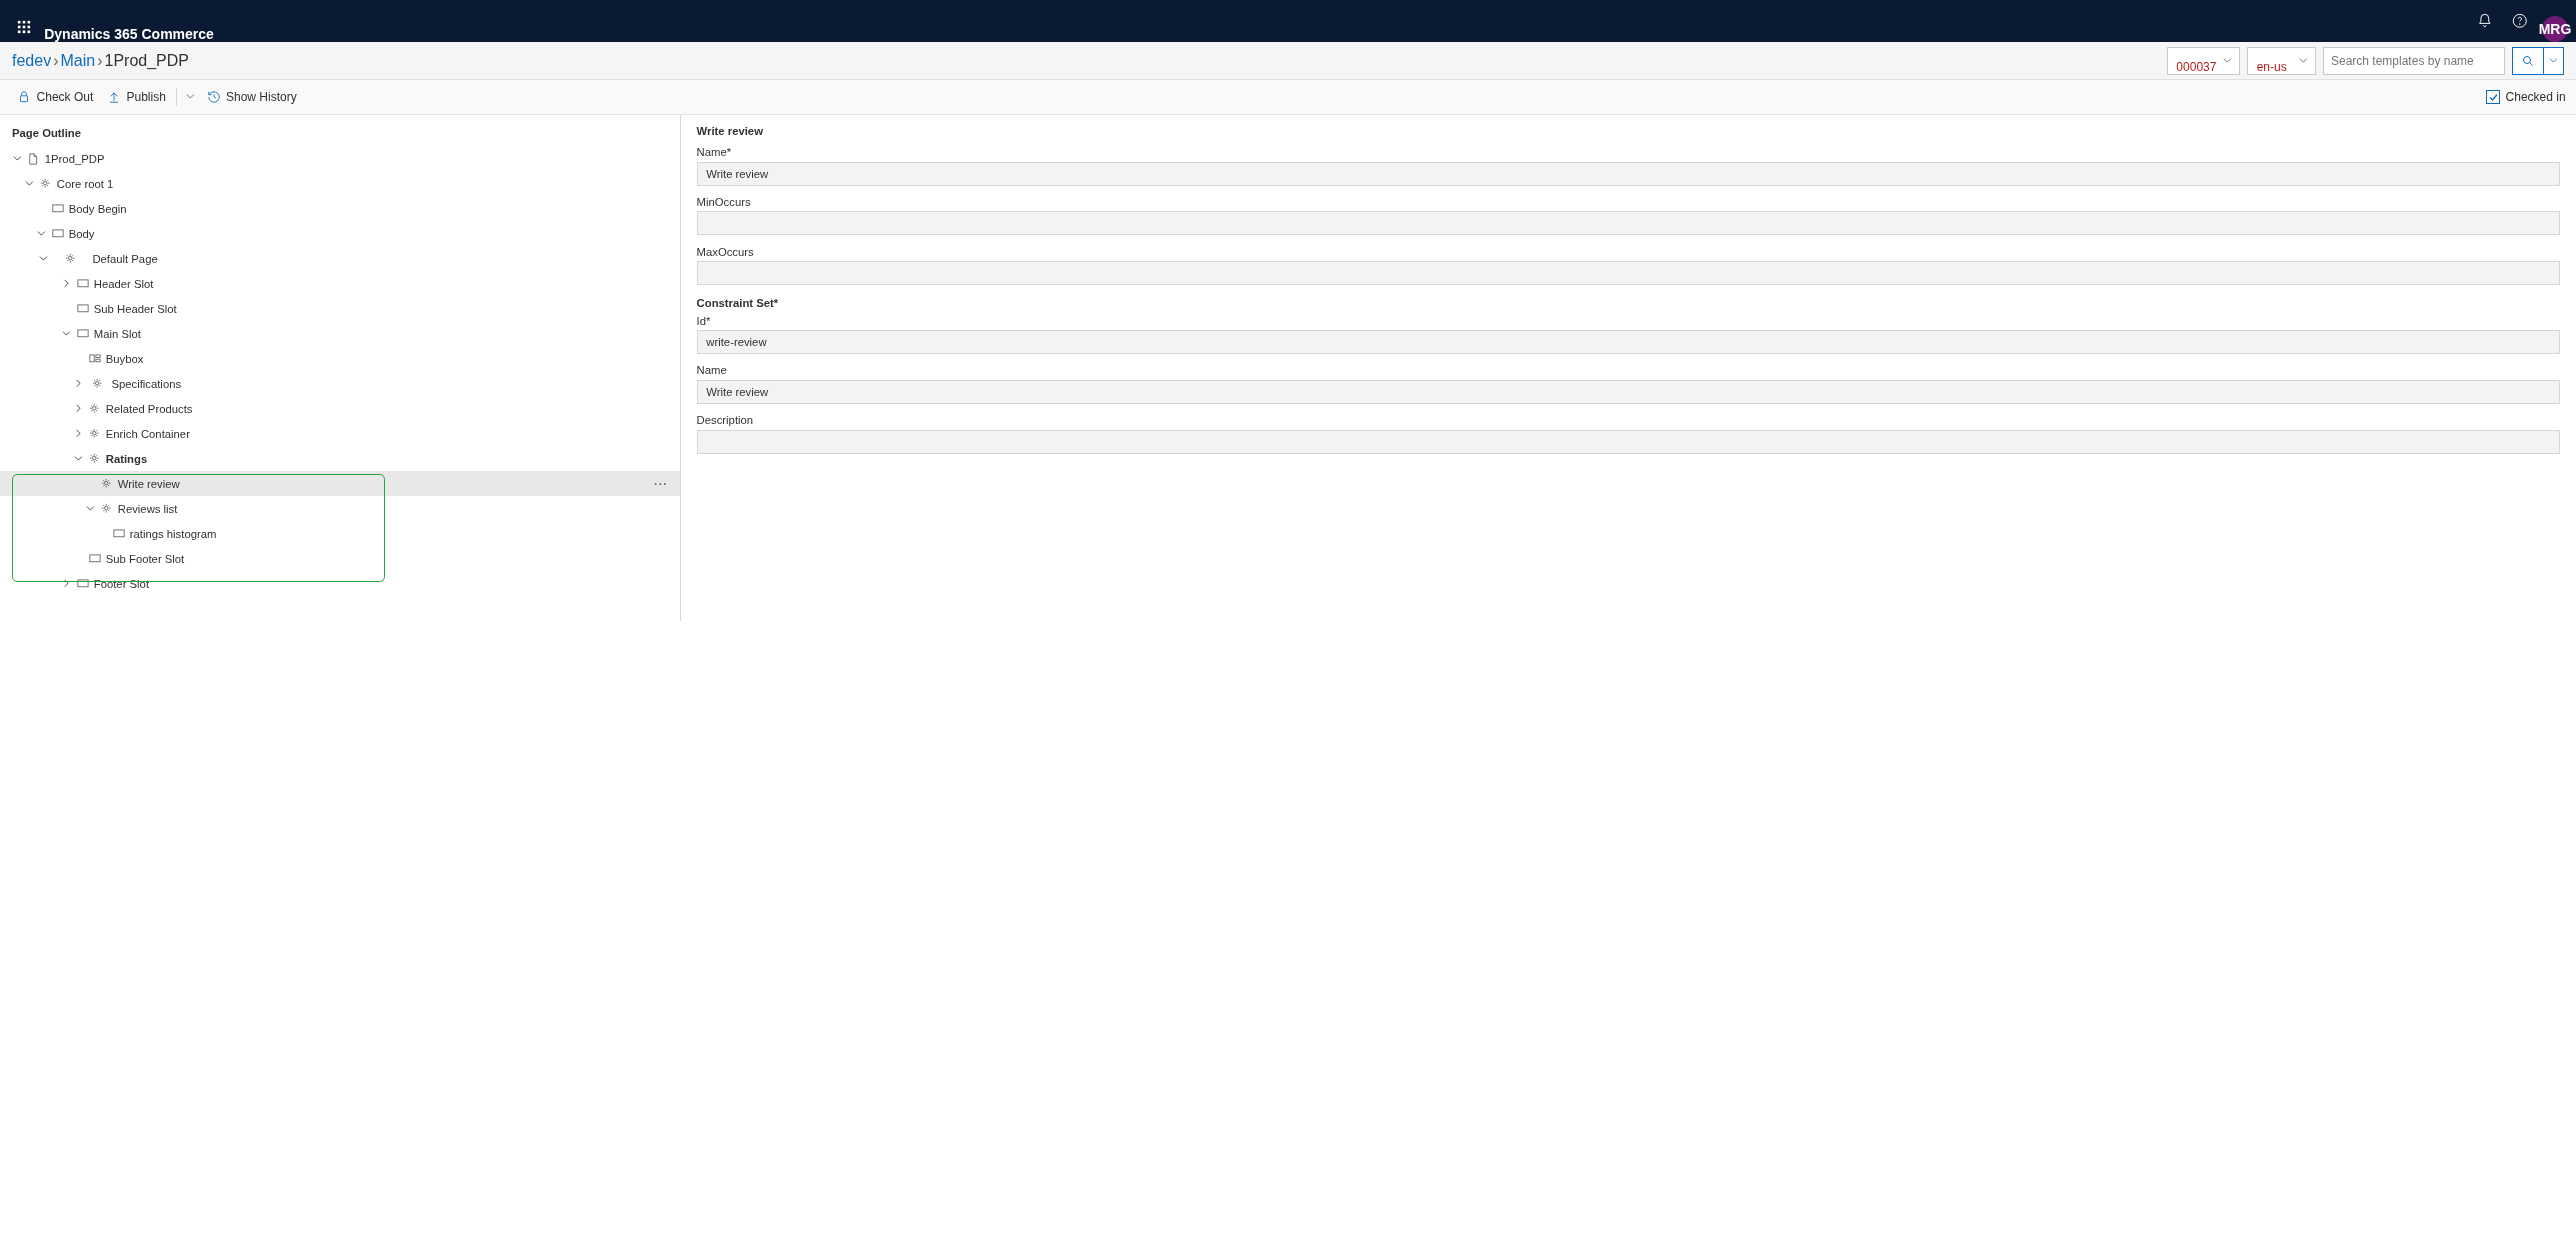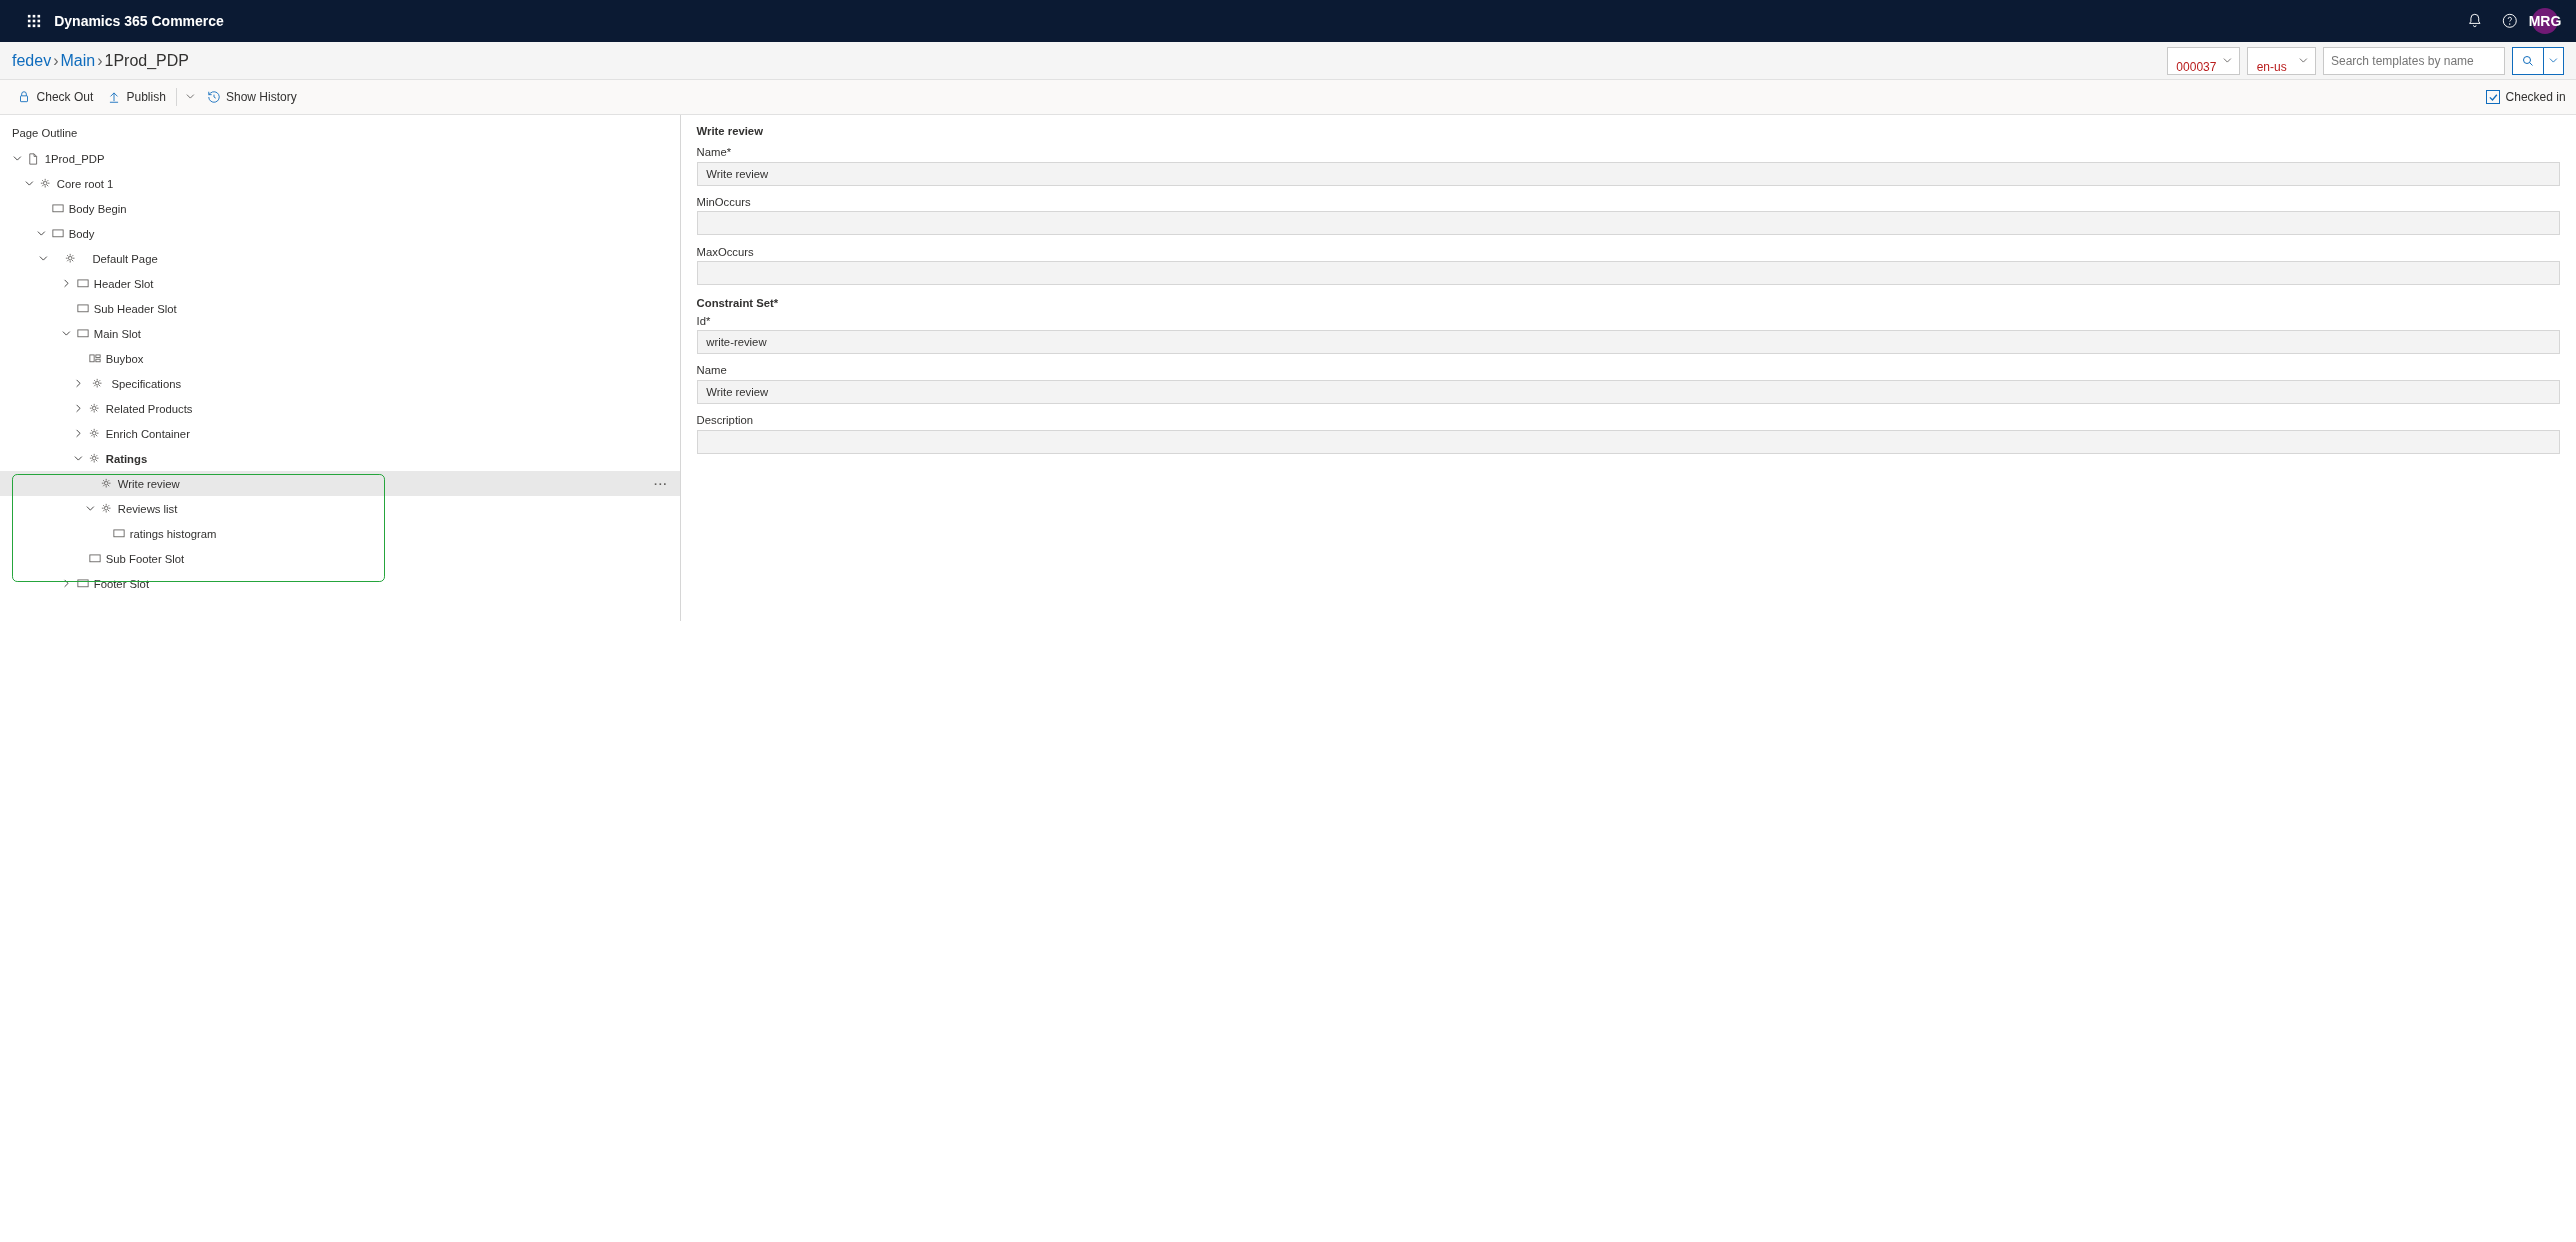--- a/index.html
+++ b/index.html
@@ -3,22 +3,22 @@
 <meta charset="utf-8">
 <style>
   * { box-sizing: border-box; margin: 0; padding: 0; font-family: "Segoe UI", -apple-system, sans-serif; }
   body { background: #fff; color: #323130; font-size: 11.3px; }
 
   
   .top-header {
     height: 42px;
     background: #0b1a33;
     display: flex;
-    align-items: center;
-    padding: 0 18px;
+    align-items: flex-end;
+    padding: 0 8px;
     color: #fff;
   }
   .waffle { width: 31px; height: 31px; display:flex; align-items:center; justify-content:center; cursor:pointer;}
   .waffle svg { fill:#fff; }
   .app-title { font-size: 14px; font-weight: 600; margin-left: 5.2px; }
   .top-spacer { flex:1; }
   .top-icon { width:35px; height:42px; display:flex; align-items:center; justify-content:center; cursor:pointer; }
   .top-icon svg { stroke:#fff; fill:none; }
   .avatar { width:26px; height:26px; border-radius:50%; background:#701a75; color:#fff; font-size:14px; display:flex; align-items:center; justify-content:center; margin-left:5.2px; font-weight:600;}
 
@@ -63,21 +63,21 @@
   .checkbox-sq { width:14px; height:14px; border:0.9px solid #0f6cbd; display:flex; align-items:center; justify-content:center; }
   .checkbox-sq svg { stroke:#0f6cbd; }
 
   
   .main { display:flex; height: calc(621px - 42px - 38px - 35px); border-top:none;}
   .left-pane { width: 680px; border-right:0.9px solid #444?; overflow:auto; position:relative;}
   .left-pane { border-right: none; }
   .right-pane { flex:1; border-left:0.9px solid #d6d6d6; background:#fff; padding: 10.4px 15.6px; overflow:auto;}
 
   
-  .outline-title { font-size:11.3px; font-weight:400; padding:12px 12px 7px; }
+  .outline-title { font-size:11.3px; font-weight:700; padding:12px 12px 7px; }
   .tree { font-size:11.3px; }
   .tree-row { height:25px; display:flex; align-items:center; position:relative; cursor:pointer;}
   .tree-row.selected { background:#e8e8e8; }
   .tr-content { display:flex; align-items:center; gap:5.2px; }
   .tr-chev { width:10.4px; display:flex; justify-content:center;}
   .tr-chev svg { stroke:#323130;}
   .tr-icon { width:12px; display:flex; justify-content:center;}
   .tr-icon svg { stroke:#605e5c; fill:none;}
   .tr-label { color:#323130; }
   .tr-more { position:absolute; right:12px; color:#605e5c; letter-spacing:0.9px; font-weight:bold;}

